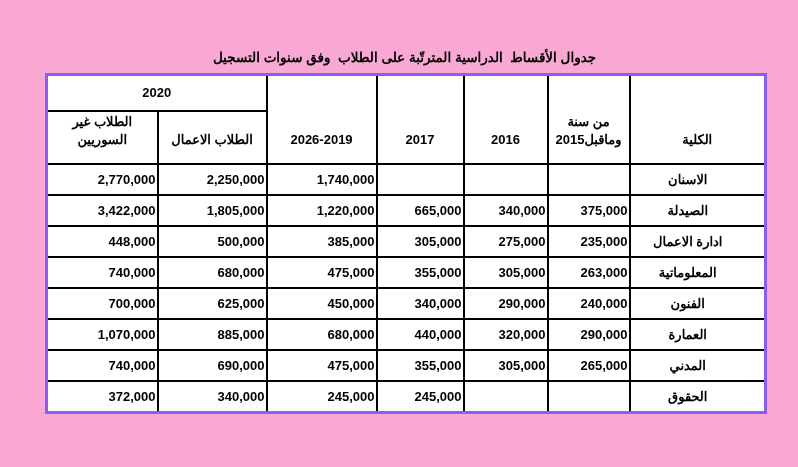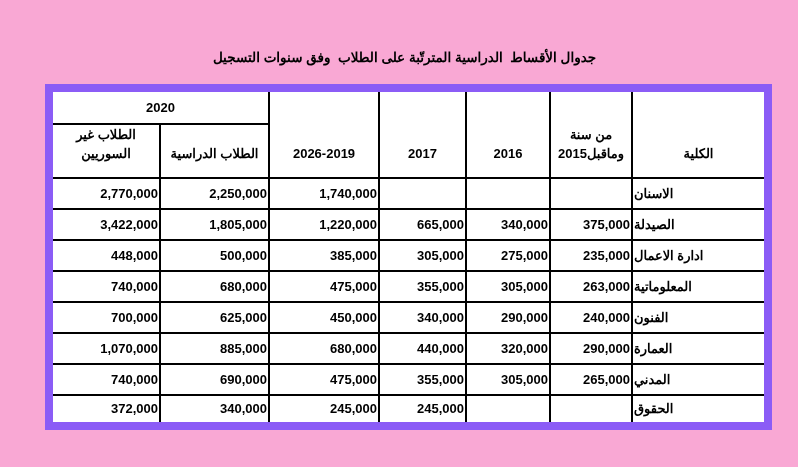--- a/index.html
+++ b/index.html
@@ -22,27 +22,27 @@
     width: 719px;
     text-align: center;
     direction: rtl;
     white-space: pre;
     font-size: 13.5px;
     font-weight: bold;
     color: #000000;
   }
   table.fees-table {
     position: absolute;
-    top: 84px;
+    top: 73px;
     left: 45px;
     width: 719px;
     border-collapse: collapse;
     table-layout: fixed;
     direction: ltr;
-    border: 8px solid #8b5cf6;
+    border: 3px solid #8b5cf6;
   }
   table.fees-table th,
   table.fees-table td {
     border: 2px solid #000000;
     color: #000000;
     font-weight: bold;
     font-size: 13px;
     background: #ffffff;
     overflow: hidden;
   }
@@ -60,21 +60,21 @@
     padding-bottom: 13px;
     direction: rtl;
     line-height: 1.45;
   }
   td.num {
     text-align: right;
     direction: ltr;
     vertical-align: middle;
   }
   td.college {
-    text-align: left;
+    text-align: center;
     padding-right: 20px;
     direction: rtl;
     vertical-align: middle;
   }
 </style>
 </head>
 <body>
 
 <div class="page">
 
@@ -97,21 +97,21 @@
         <th rowspan="2" class="ch">2017</th>
         <th rowspan="2" class="ch">2016</th>
         <th rowspan="2" class="ch">
           <div>من سنة</div>
           <div>وماقبل2015</div>
         </th>
         <th rowspan="2" class="ch">الكلية</th>
       </tr>
       <tr class="hr2">
         <th class="ch">الطلاب غير السوريين</th>
-        <th class="ch">الطلاب الدراسية</th>
+        <th class="ch">الطلاب الاعمال</th>
       </tr>
     </thead>
     <tbody id="rows">
         <tr>
           <td class="num">2,770,000</td>
           <td class="num">2,250,000</td>
           <td class="num">1,740,000</td>
           <td class="num"></td>
           <td class="num"></td>
           <td class="num"></td>

